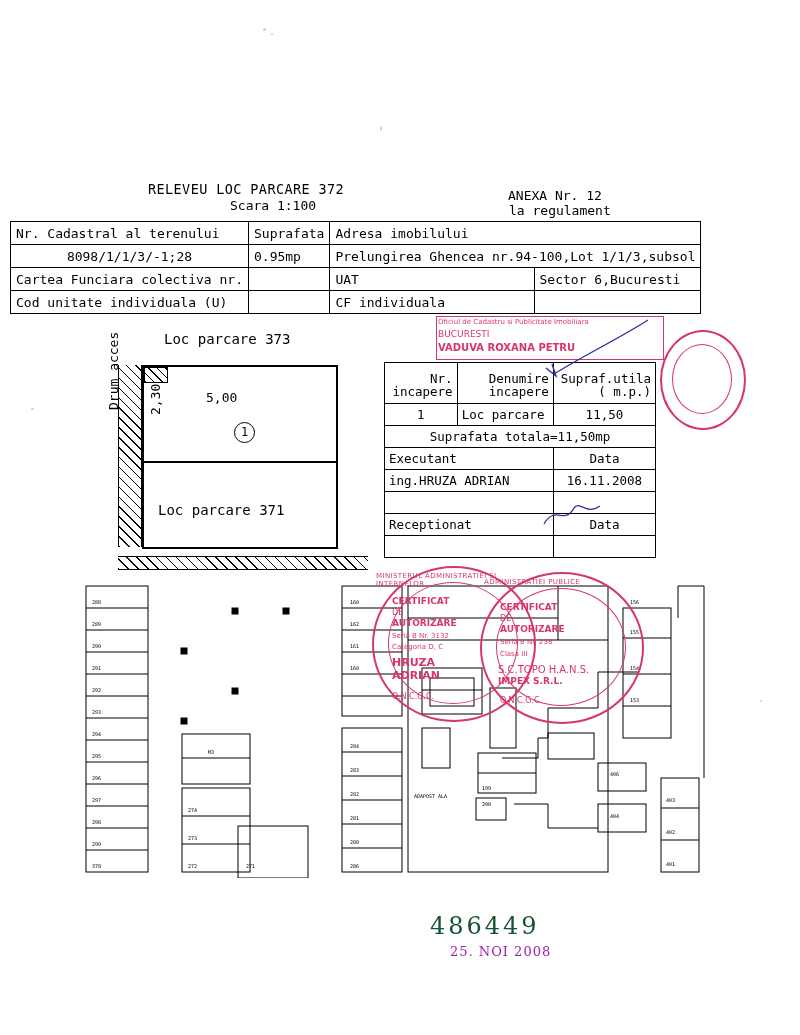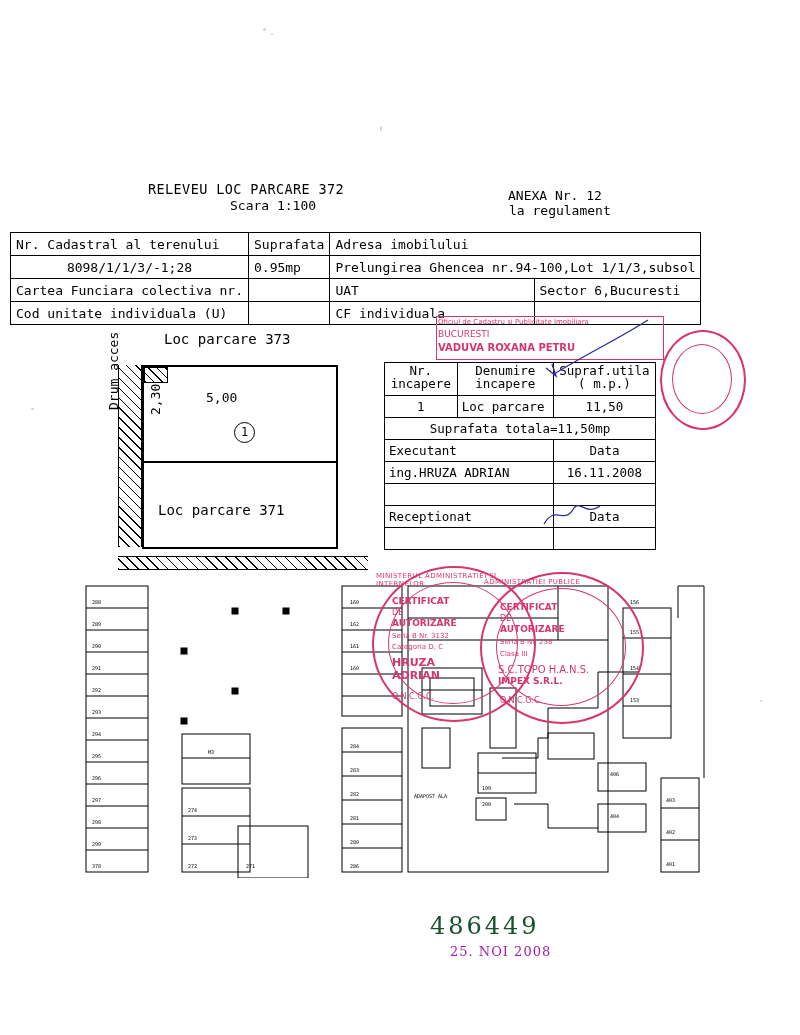--- a/index.html
+++ b/index.html
@@ -48,21 +48,21 @@
     left: 509px;
     top: 203px;
     font-size: 13px;
     white-space: nowrap;
   }
 
   
   .hdr-table {
     position: absolute;
     left: 10px;
-    top: 232px;
+    top: 221px;
     width: 668px;
     border-collapse: collapse;
     font-size: 13px;
   }
   .hdr-table td {
     border: 1px solid #000;
     padding: 2px 5px;
     height: 18px;
     white-space: nowrap;
   }
@@ -136,21 +136,21 @@
   }
   .info-table td {
     border: 1px solid #000;
     padding: 1px 4px;
     height: 19px;
     white-space: nowrap;
   }
   .it-c1 { width: 72px; text-align: center; }
   .it-c2 { width: 98px; }
   .it-c3 { width: 100px; text-align: center; }
-  .it-head td { text-align: center; line-height: 1.05; vertical-align: top; padding-top: 1px; height: 30px; }
+  .it-head td { text-align: right; line-height: 1.05; vertical-align: top; padding-top: 9px; height: 30px; }
   .center { text-align: center; }
   .tall { height: 22px; }
 
   
   .floorplan {
     position: absolute;
     left: 78px;
     top: 578px;
     width: 630px;
     height: 300px;

